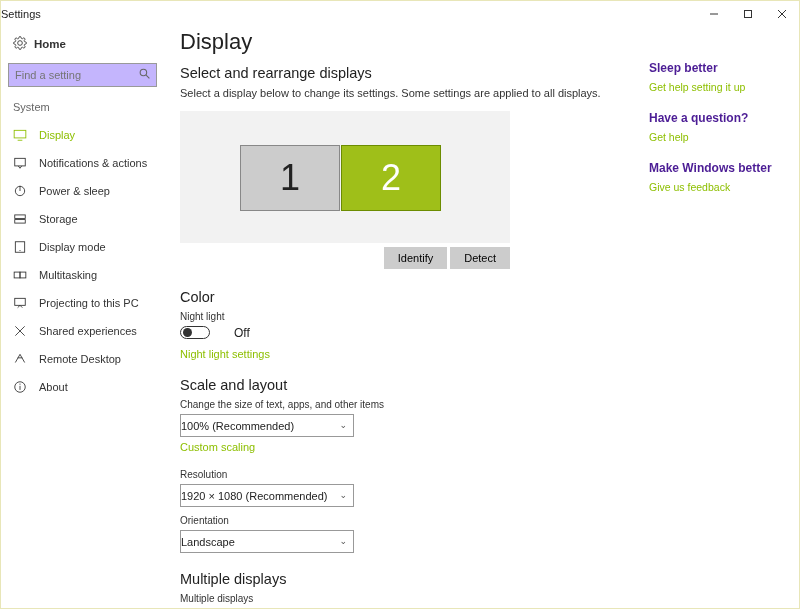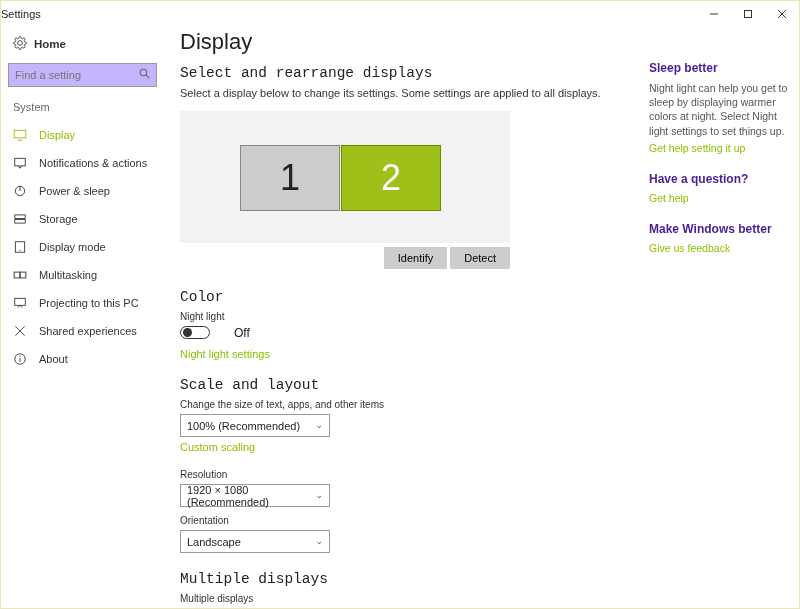--- a/index.html
+++ b/index.html
@@ -13,34 +13,34 @@
   .searchbox { position: relative; margin: 0 2px 14px 2px; }
   .searchbox input { width: 100%; height: 24px; border: 1px solid #999; padding: 0 22px 0 6px; font-size: 11px; color:#555; background:#c4b5fd;}
   .searchbox .sicon { position:absolute; right:6px; top:4px; font-size:11px; color:#666;}
   .section-label { display:block; padding: 0 7px 8px 7px; color:#666; font-size:11px;}
   .navitems { list-style:none; }
   .navitems li { display:flex; align-items:center; gap:12px; padding: 7px 7px 7px 7px; cursor:pointer; font-size:11px; color:#333;}
   .navitems li.active { color:#8dbf00; }
   .navitems .nicon { width:14px; height:14px; display:inline-flex; align-items:center; justify-content:center; flex-shrink:0;}
   .main { flex:1; padding: 2px 12px 0 16px; overflow-y:auto; }
   h1.page { font-weight: 300; font-size: 22px; margin-bottom: 10px;}
-  h2.sect { font-weight: 400; font-size: 14.5px; margin: 7px 0 6px 0; font-family: Liberation Mono, monospace;}
+  h2.sect { font-weight: 400; font-size: 14.5px; margin: 7px 0 6px 0;}
   .desc { font-size: 11px; color:#333; margin-bottom: 12px; }
   .arrange-box { background:#f2f2f2; height:132px; position:relative; width:330px;}
   .monitor { position:absolute; display:flex; align-items:center; justify-content:center; font-size:36px; font-weight:300;}
   .m1 { left:60px; top:34px; width:100px; height:66px; background:#ccc; border:1px solid #888; color:#222;}
   .m2 { left:161px; top:34px; width:100px; height:66px; background:#9fbf19; border:1px solid #6c8c00; color:#fff;}
   .btnrow { display:flex; justify-content:flex-end; gap:3px; margin-top:4px; width:330px;}
   .btn { background:#ccc; border:none; padding:5px 14px; font-size:11px; cursor:pointer;}
   .toggle-row { display:flex; align-items:flex-start; gap:24px; margin:4px 0;}
   .toggle { width:30px; height:13px; border:1px solid #333; border-radius:8px; position:relative; display:inline-block;}
   .toggle .knob { width:9px; height:9px; background:#333; border-radius:50%; position:absolute; top:1px; left:2px;}
   .link { color:#8dbf00; font-size:11px; cursor:pointer; display:inline-block; margin:4px 0 10px 0;}
   .field-label { font-size:10px; margin:6px 0 4px 0; color:#333;}
-  .select { position:relative; border:1px solid #999; width:150px; height:23px; display:flex; align-items:center; padding:0 6px; font-size:11px; background:#fff; cursor:pointer;}
+  .select { position:relative; border:1px solid #999; width:174px; height:23px; display:flex; align-items:center; padding:0 0; font-size:11px; background:#fff; cursor:pointer;}
   .select .chev { position:absolute; right:6px; top:5px; font-size:9px; color:#555;}
   .rightcol { width:150px; padding: 34px 8px 0 0; font-size:11px; }
   .r-head { font-weight:600; font-size:12px; margin:0 0 6px 0; color:#4c1d95;}
   .r-text { font-size:10.5px; color:#555; line-height:1.35; margin-bottom:4px;}
   .r-link { color:#8dbf00; font-size:10.5px; cursor:pointer; display:inline-block; margin-bottom:18px;}
   .main::-webkit-scrollbar { width:6px; }
   svg { display:block; }
 </style>
 </head>
 <body>
@@ -154,20 +154,29 @@
             <svg width="14" height="14" viewBox="0 0 24 24">
               <line x1="4" y1="4" x2="20" y2="20" stroke="#333" stroke-width="1.5"></line>
               <line x1="20" y1="4" x2="4" y2="20" stroke="#333" stroke-width="1.5"></line>
             </svg>
           </span>
         <span>Shared experiences</span>
       </li>
       <li>
         <span class="nicon">
             <svg width="14" height="14" viewBox="0 0 24 24">
+              <path d="M4 18l8-14 8 14" fill="none" stroke="#333" stroke-width="1.5"></path>
+              <line x1="8" y1="10" x2="16" y2="10" stroke="#333" stroke-width="1.5"></line>
+            </svg>
+          </span>
+        <span>Remote Desktop</span>
+      </li>
+      <li>
+        <span class="nicon">
+            <svg width="14" height="14" viewBox="0 0 24 24">
               <circle cx="12" cy="12" r="9" fill="none" stroke="#333" stroke-width="1.5"></circle>
               <line x1="12" y1="10" x2="12" y2="17" stroke="#333" stroke-width="1.5"></line>
               <circle cx="12" cy="7" r="1" fill="#333"></circle>
             </svg>
           </span>
         <span>About</span>
       </li>
     </ul>
   </div>
 
@@ -217,21 +226,20 @@
 
     <h2 class="sect" style="margin-top:18px">Multiple displays</h2>
     <div class="field-label">Multiple displays</div>
     
     
     
   </div>
 
   <div class="rightcol">
     <div class="r-head">Sleep better</div>
-    <div class="r-text">Night light can help you get to sleep by displaying warmer colors at night. Select Night light settings to set things up.</div>
     <span class="r-link">Get help setting it up</span>
 
     <div class="r-head">Have a question?</div>
     <span class="r-link">Get help</span>
 
     <div class="r-head">Make Windows better</div>
     <span class="r-link">Give us feedback</span>
   </div>
 </div>
 

